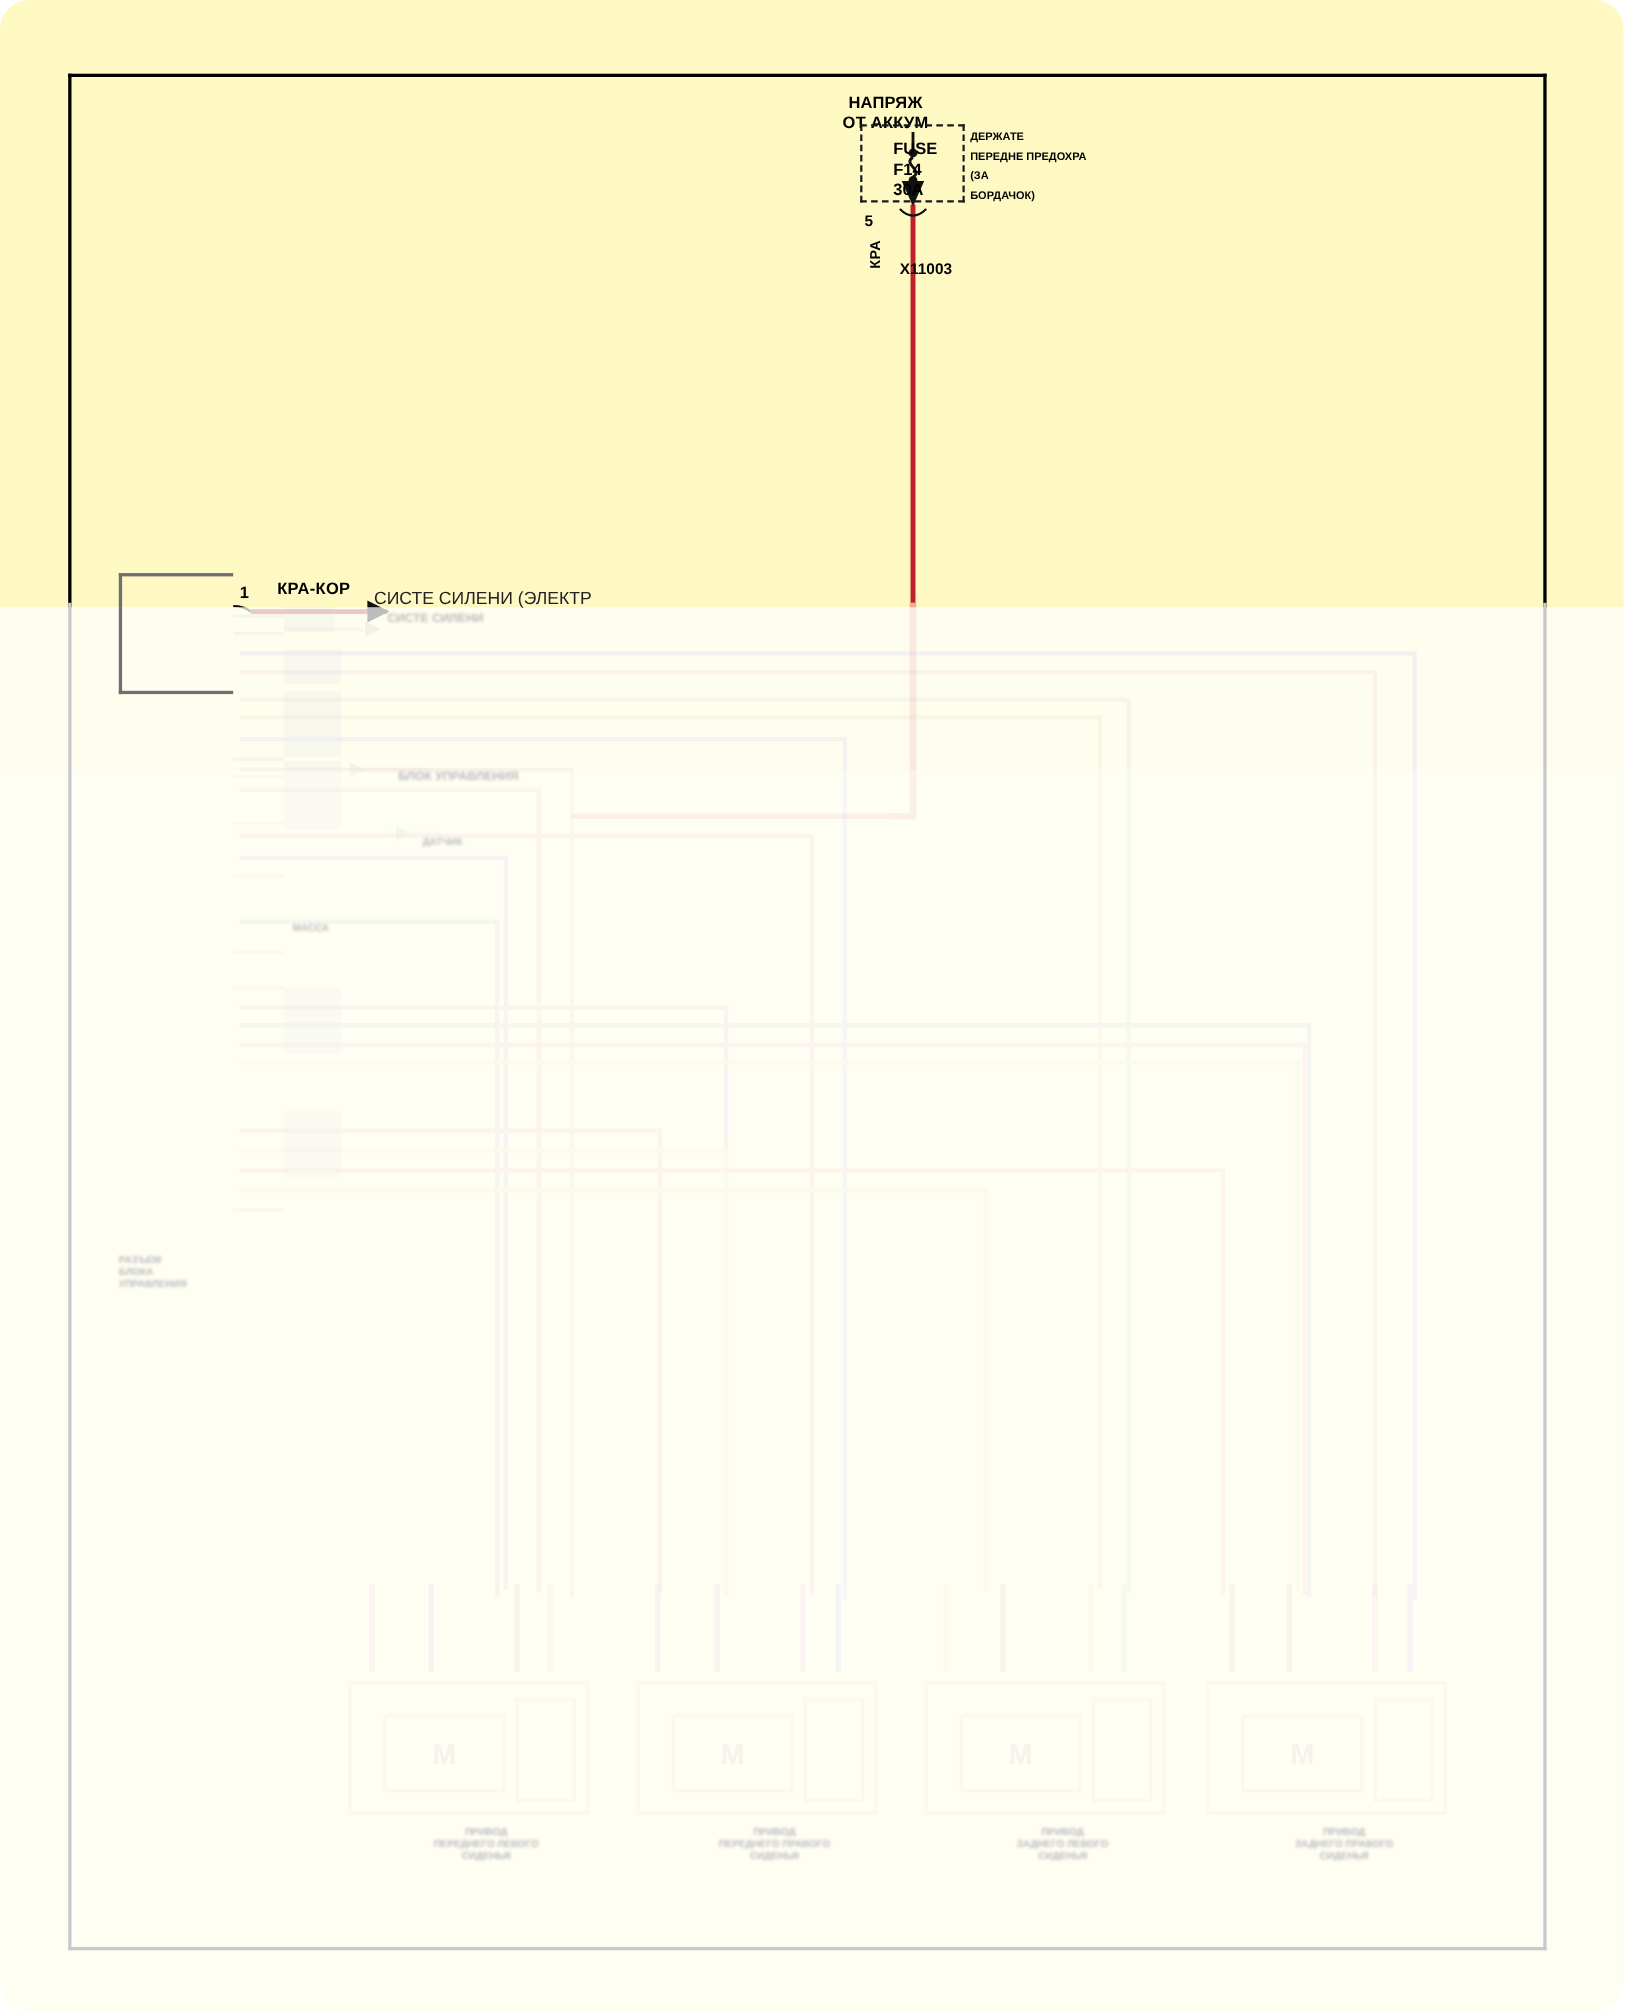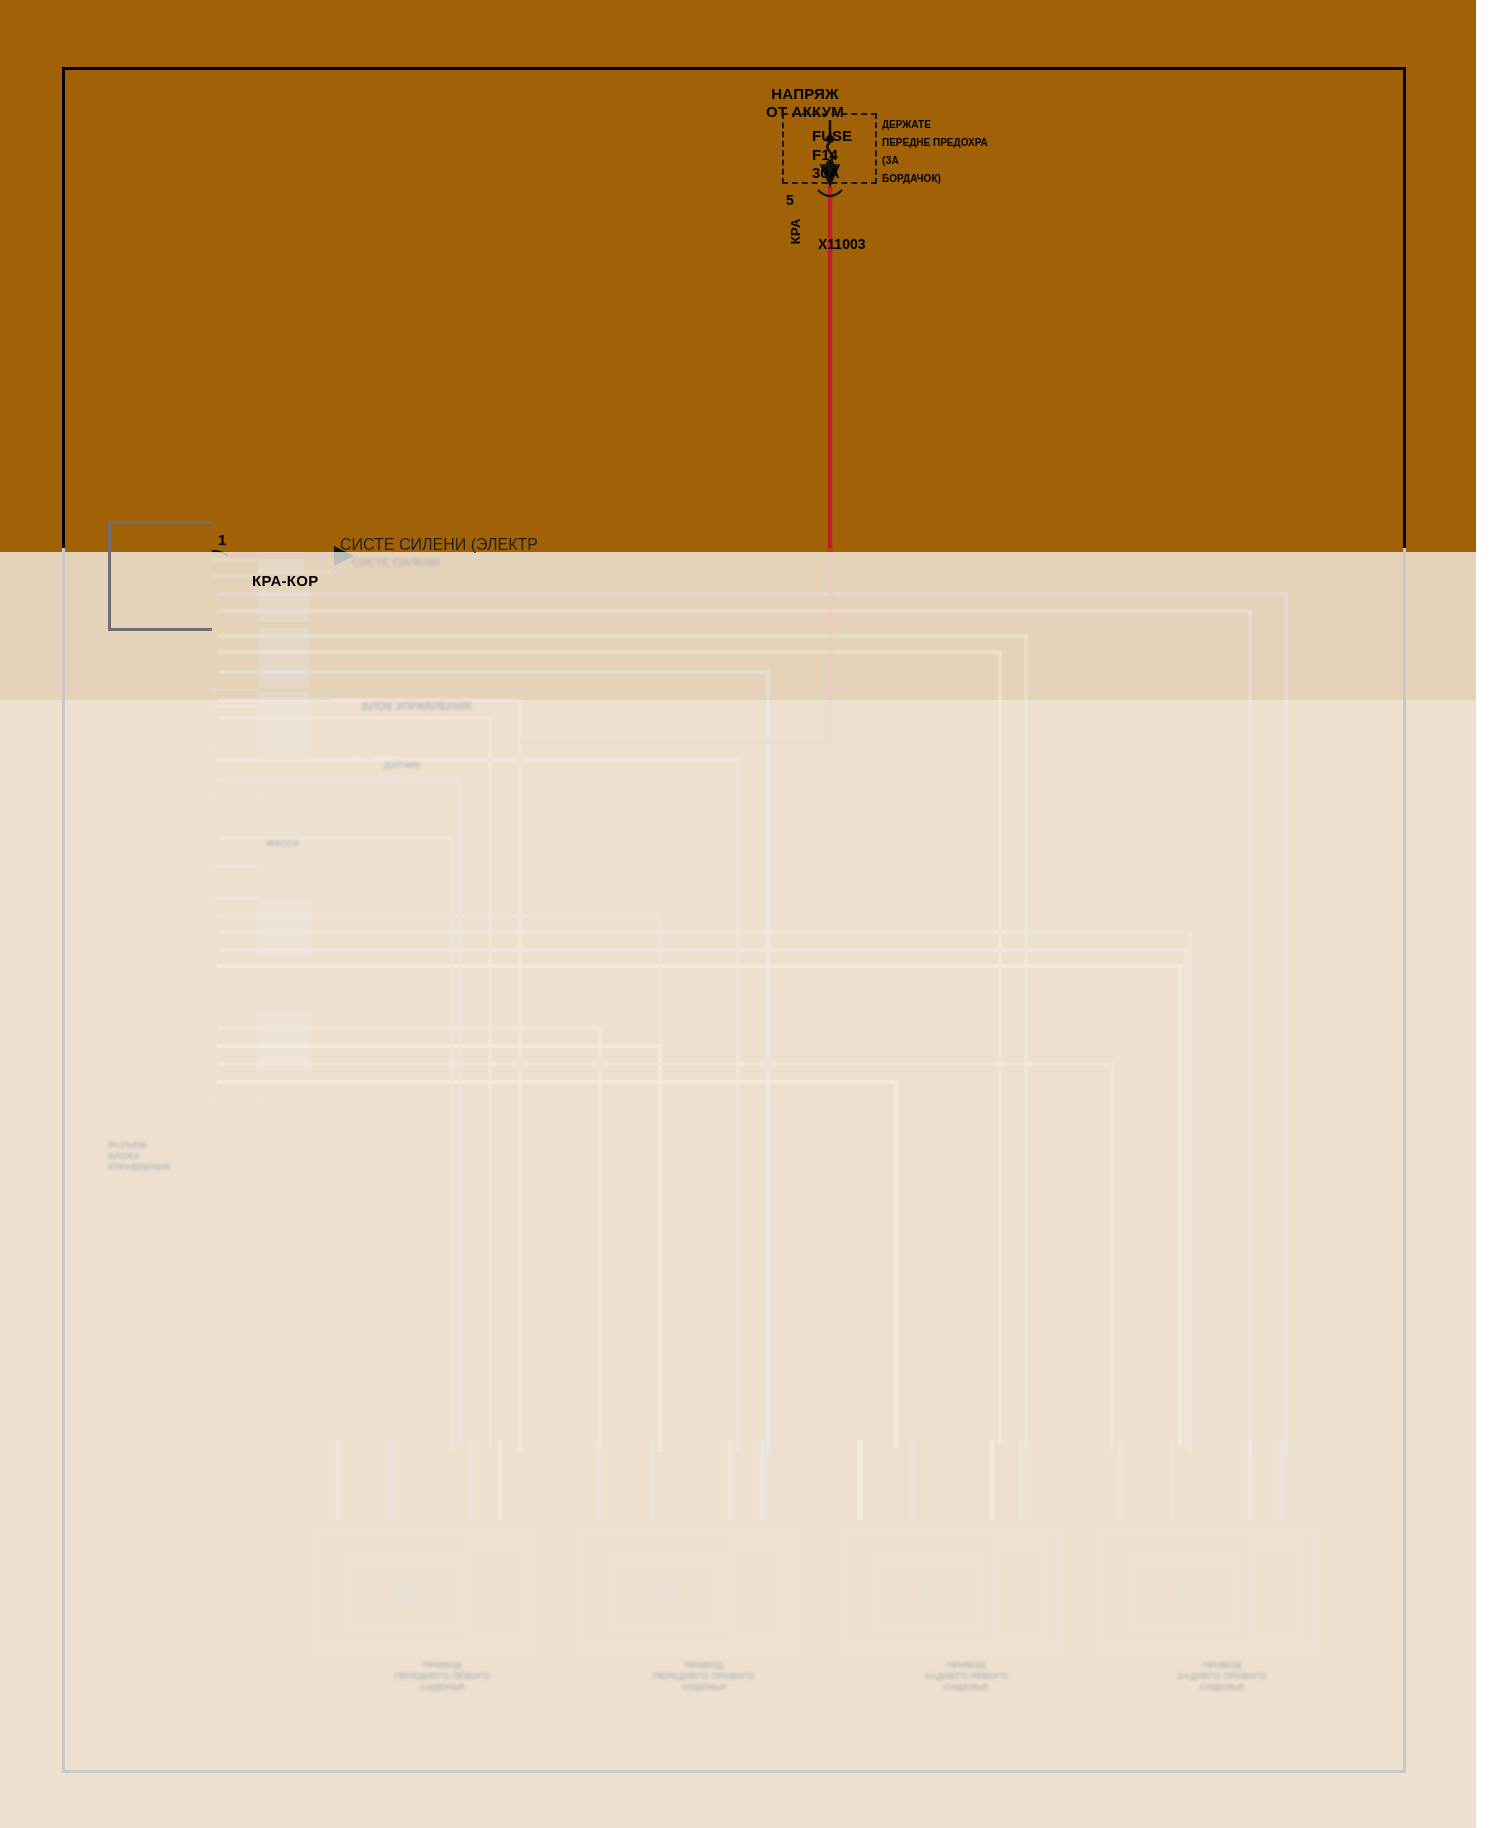--- a/index.html
+++ b/index.html
@@ -6,22 +6,23 @@
   html,body{margin:0;padding:0;background:#ffffff;}
   body{
     font-family:"Liberation Sans", sans-serif;
     color:#000;
     -webkit-font-smoothing:antialiased;
   }
   #page{
     position:relative;
     width:1476px;
     height:1828px;
-    background:#a16207;
+    background:#fef9c3;
     overflow:hidden;
+    border-radius:27px;
   }
 
   
   .frame-top{
     position:absolute;
     left:62px; top:67px;
     width:1344px; height:485px;
     border:3px solid #000;
     border-bottom:none;
     box-sizing:border-box;
@@ -108,21 +109,20 @@
     left:218px; top:531px;
     font-size:15px;
     font-weight:bold;
   }
   .branch-name{
     position:absolute;
     left:252px; top:527px;
     font-size:15px;
     font-weight:bold;
     letter-spacing:.3px;
-    margin-top:45px;
   }
   .branch-dest{
     position:absolute;
     left:340px; top:536px;
     font-size:16px;
     font-weight:normal;
     color:#222;
     white-space:nowrap;
   }
 

